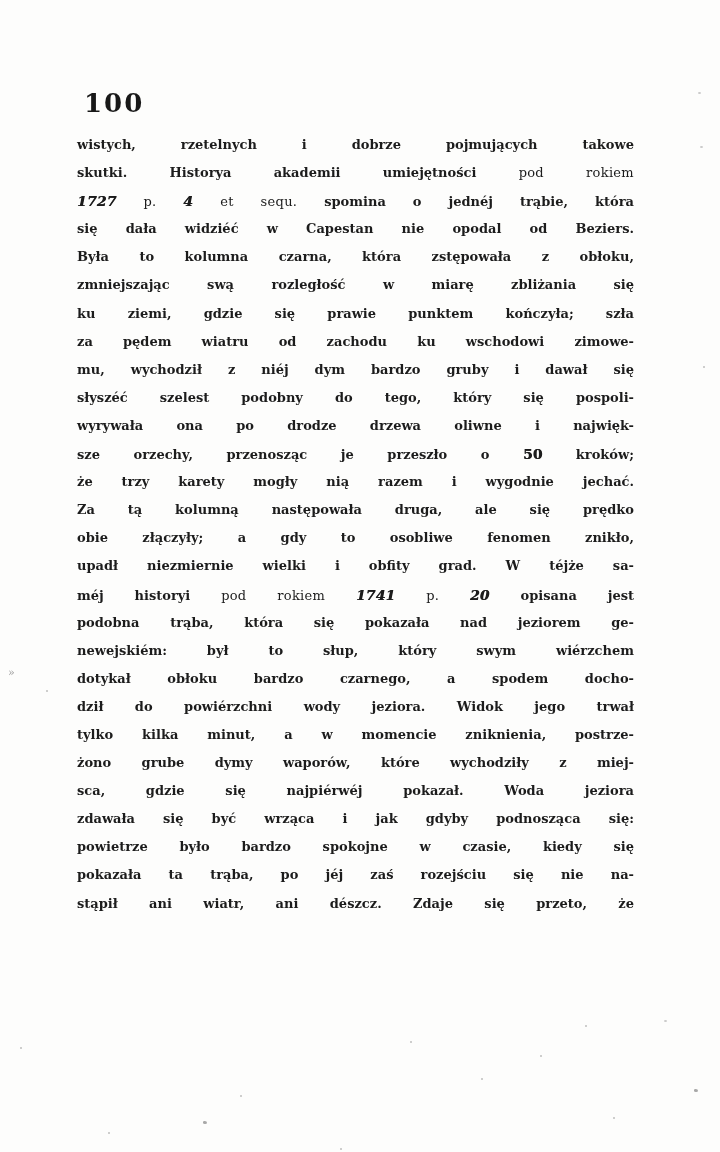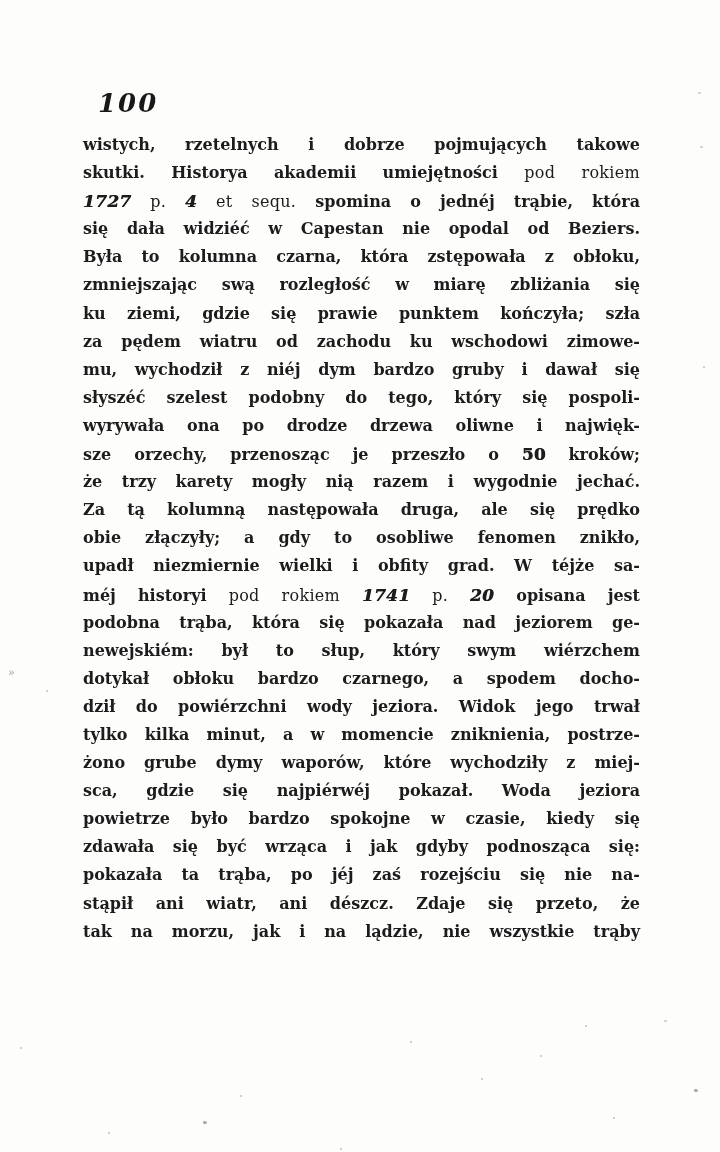--- a/index.html
+++ b/index.html
@@ -14,34 +14,33 @@
     font-family: "DejaVu Serif", "Liberation Serif", serif;
   }
   .page {
     position: relative;
     width: 720px;
     height: 1152px;
     background: #fdfdfc;
   }
   .pagenum {
     position: absolute;
-    left: 98px;
+    left: 84px;
     top: 88px;
     font-size: 26px;
     font-weight: 700;
     letter-spacing: 2px;
     color: #181818;
-    font-style: italic;
   }
   .text-block {
     position: absolute;
-    left: 83px;
+    left: 77px;
     top: 131px;
     width: 557px;
-    font-size: 16px;
+    font-size: 13px;
     font-weight: 700;
     line-height: 28.1px;
     color: #1c1c1c;
     text-rendering: optimizeLegibility;
   }
   .line {
     text-align: justify;
     text-align-last: justify;
     text-justify: inter-word;
     white-space: normal;
@@ -103,25 +102,24 @@
       <div class="line"><span>obie złączyły; a gdy to osobliwe fenomen znikło,</span></div>
       <div class="line"><span>upadł niezmiernie wielki i obfity grad. W téjże sa-</span></div>
       <div class="line"><span>méj historyi </span><span class="i">pod rokiem </span><span class="i n">1741</span><span class="i"> p. </span><span class="i n">20</span><span> opisana jest</span></div>
       <div class="line"><span>podobna trąba, która się pokazała nad jeziorem ge-</span></div>
       <div class="line"><span>newejskiém: był to słup, który swym wiérzchem</span></div>
       <div class="line"><span>dotykał obłoku bardzo czarnego, a spodem docho-</span></div>
       <div class="line"><span>dził do powiérzchni wody jeziora. Widok jego trwał</span></div>
       <div class="line"><span>tylko kilka minut, a w momencie zniknienia, postrze-</span></div>
       <div class="line"><span>żono grube dymy waporów, które wychodziły z miej-</span></div>
       <div class="line"><span>sca, gdzie się najpiérwéj pokazał. Woda jeziora</span></div>
+      <div class="line"><span>zdawała się być wrząca i jak gdyby podnosząca się:</span></div>
       <div class="line"><span>powietrze było bardzo spokojne w czasie, kiedy się</span></div>
-      <div class="line"><span>zdawała się być wrząca i jak gdyby podnosząca się:</span></div>
       <div class="line"><span>pokazała ta trąba, po jéj zaś rozejściu się nie na-</span></div>
       <div class="line"><span>stąpił ani wiatr, ani dészcz. Zdaje się przeto, że</span></div>
-      <div class="line"><span>tak na morzu, jak i na lądzie, nie wszystkie trąby</span></div>
     </div>
 
   <div>
     <span class="smudge" style="left:8px; top:666px;">»</span>
     <span class="speck s1" style="left:46px; top:690px;"></span>
     <span class="speck s2" style="left:698px; top:92px;"></span>
     <span class="speck s2" style="left:700px; top:146px;"></span>
     <span class="speck s1" style="left:703px; top:366px;"></span>
     <span class="speck s1" style="left:20px; top:1047px;"></span>
     <span class="speck s3" style="left:203px; top:1121px;"></span>

